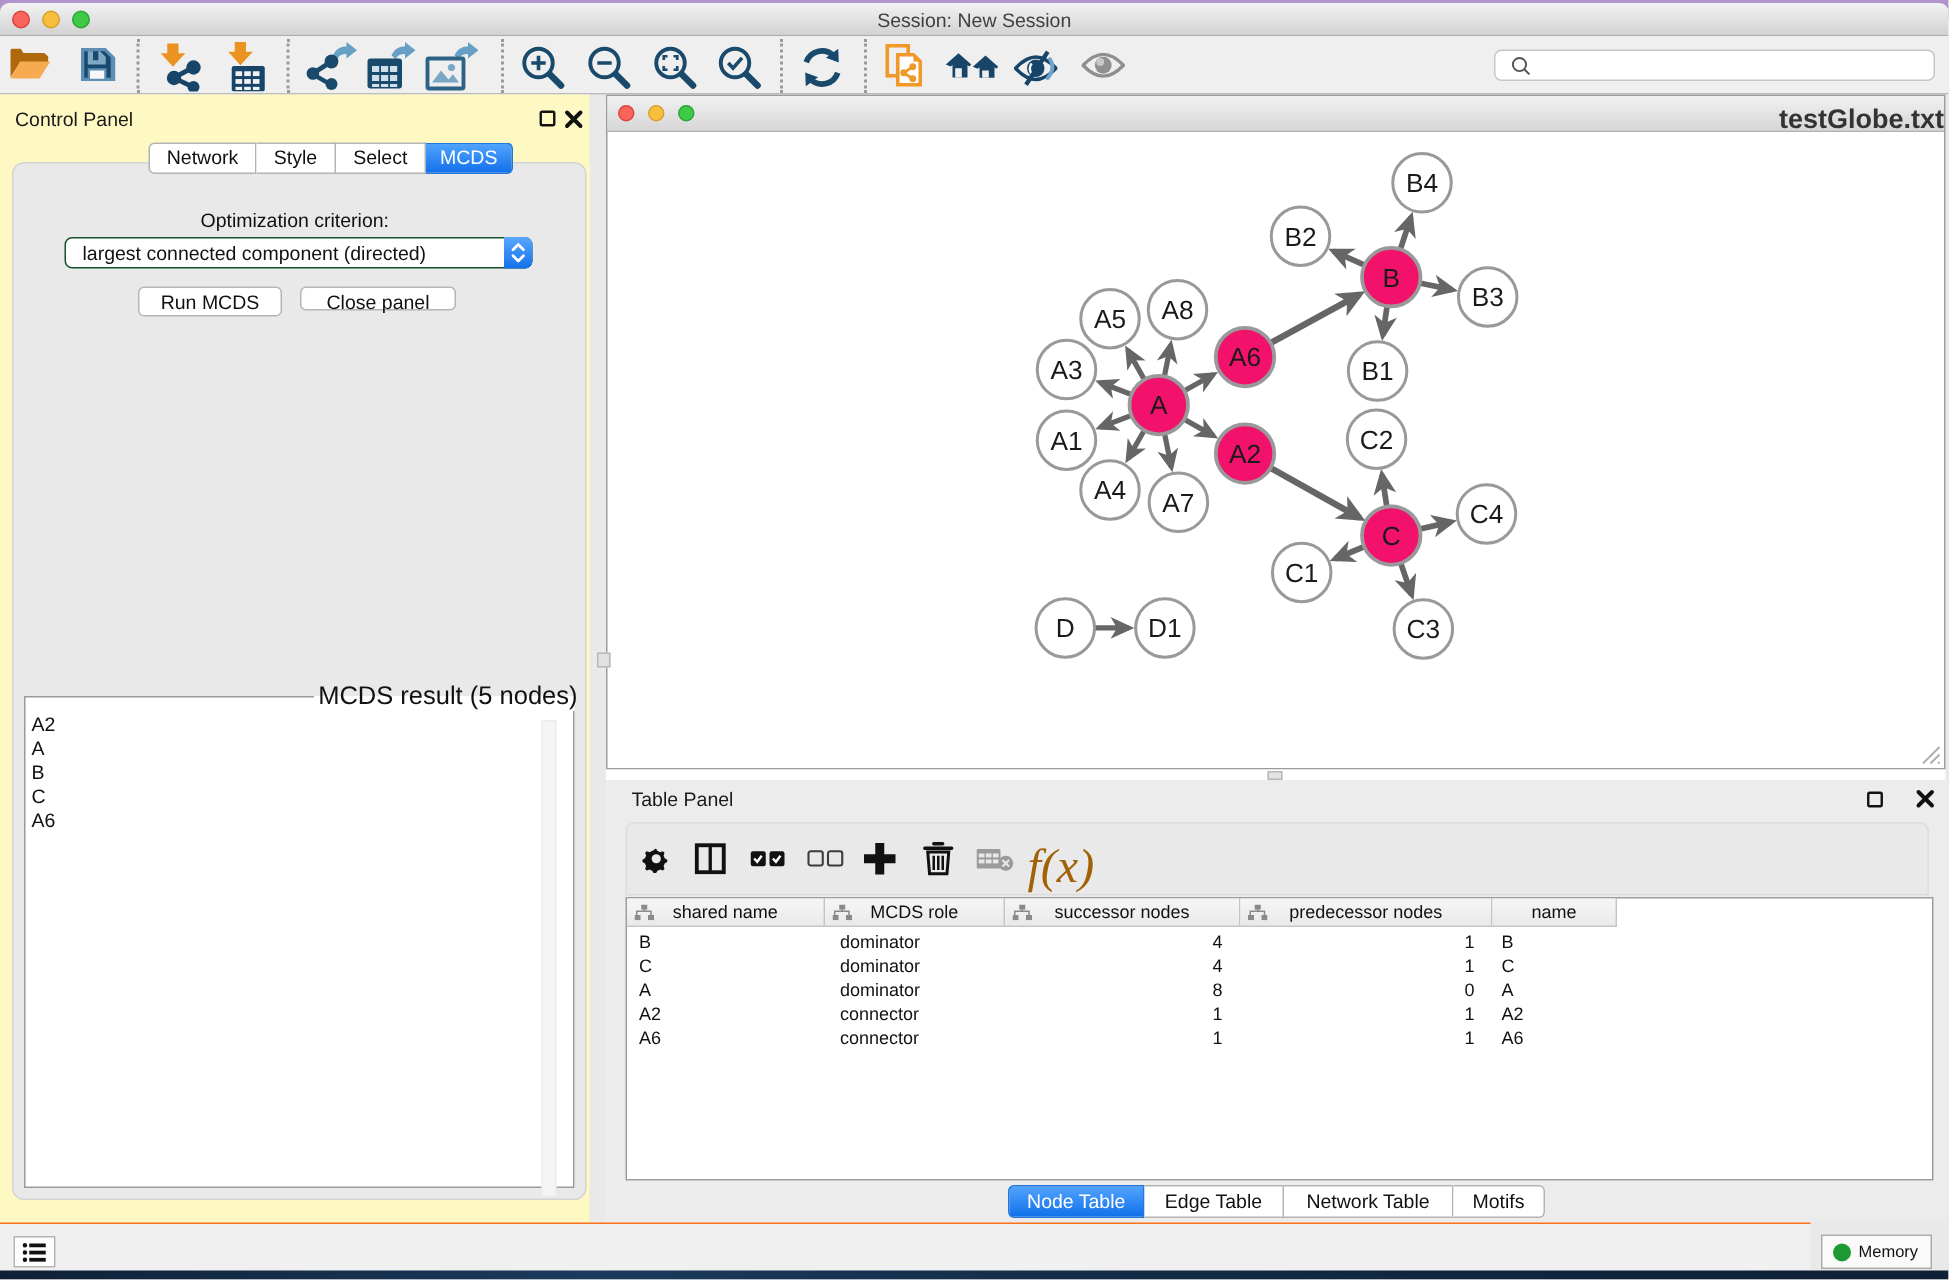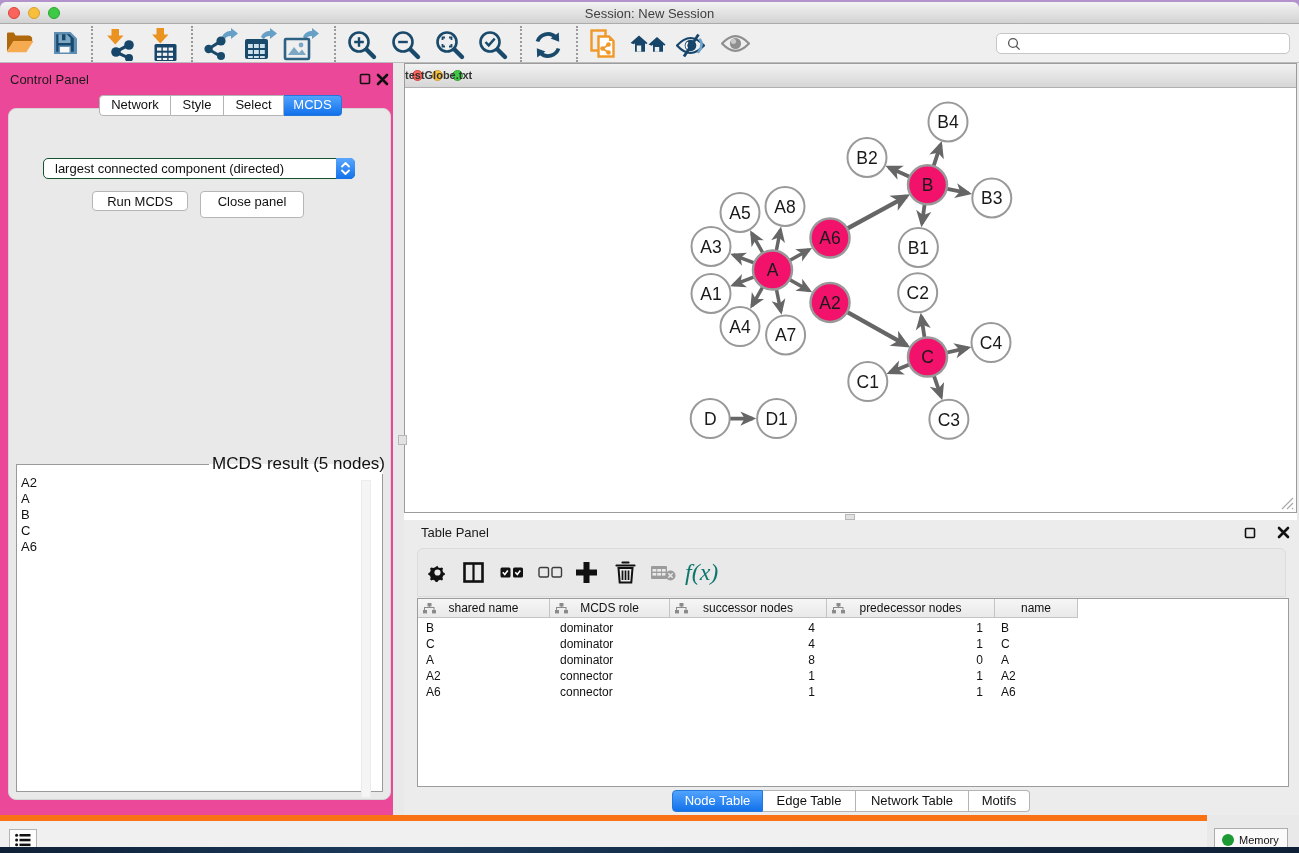--- a/index.html
+++ b/index.html
@@ -16,48 +16,48 @@
 #mtitle .t-grn { left:48px; background:#3ec946; border:1px solid #2ba631; }
 #mtitle .ttxt { position:absolute; top:4px; left:0; width:100%; text-align:center; font-size:13px; color:#404040; }
 
 
 #toolbar { left:0; top:24px; width:1299px; height:39px; background:#efefef; border-bottom:1px solid #bcbcbc; }
 .tsep { position:absolute; top:2px; height:36px; width:0; border-left:2px dotted #9a9a9a; }
 .ticon { position:absolute; top:5px; }
 #searchbox { position:absolute; left:996px; top:9px; width:294px; height:21px; background:#fff; border:1px solid #c6c6c6; border-radius:5px; }
 
 
-#cpanel { left:0; top:63px; width:393px; height:752px; background:#ec4899; }
+#cpanel { left:0; top:63px; width:393px; height:752px; background:#fef9c3; }
 .ptitle { position:absolute; left:10px; top:9px; font-size:13px; color:#1a1a1a; }
 .pane { position:absolute; left:8px; top:45px; width:383px; height:692px; background:#e9e9e9; border:1px solid #d4d4d4; border-radius:8px; }
 .segtabs { position:absolute; top:32px; left:78px; height:21px; display:flex; font-size:13px; z-index:5;padding-left:21px; }
 .seg { background:#fff; border:1px solid #b4b4b4; border-left:none; padding:1px 0; color:#111; line-height:15px; text-align:center; }
 .seg.first { border-left:1px solid #b4b4b4; border-radius:4px 0 0 4px; }
 .seg.last { border-radius:0 4px 4px 0; }
 .seg.sel { background:linear-gradient(#51a3fd,#1271ea); color:#fff; border-color:#2277dd; }
 
 
 #netwin { left:404px; top:63px; width:893px; height:450px; background:#fff; border:1px solid #9c9c9c; }
 #nettitle { position:absolute; left:0; top:0; width:100%; height:24px; background:linear-gradient(#f2f2f2,#d6d6d6); border-bottom:1px solid #b0b0b0; }
 #nettitle .tl { position:absolute; top:6px; width:11px; height:11px; border-radius:50%; }
-#nettitle .ttxt { position:absolute; top:5px; width:100%; text-align:left; font-size:11px; font-weight:bold; color:#333; }
+#nettitle .ttxt { position:absolute; top:5px; width:100%; text-align:right; font-size:18px; font-weight:bold; color:#333; }
 
 
 #tpanel { left:404px; top:520px; width:895px; height:295px; background:#ececec; }
 #ttoolbar { position:absolute; left:13px; top:28px; width:869px; height:49px; background:#e9e9e9; border:1px solid #dcdcdc; border-radius:6px 6px 0 0; }
 #ttable { position:absolute; left:13px; top:78px; width:872px; height:189px; background:#fff; border:1px solid #9c9c9c; }
 .thdr { position:absolute; left:0; top:0; height:19px; background:linear-gradient(#f6f6f6,#e9e9e9); border-right:1px solid #c4c4c4; border-bottom:1px solid #c4c4c4; font-size:12px; color:#111; text-align:center; line-height:19px; }
 .trow { position:absolute; font-size:12px; color:#111; height:16px; line-height:16px; }
 
 
 .btabs { position:absolute; left:268px; top:270px; height:22px; display:flex; font-size:13px; }
 .btabs .seg { padding:2px 0; line-height:16px; }
 
 
-#statusbar { left:0; top:815px; width:1207px; height:32px; background:#f0f0f0; border-top:6px solid #f97316; }
+#statusbar { left:0; top:815px; width:1207px; height:32px; background:#f0f0f0; border-top:1px solid #f97316; }
 #deskstrip { left:0; top:847px; width:1299px; height:6px; background:linear-gradient(90deg,#0e2036,#1b3a5c 30%,#122a44 60%,#0e2036); }
 
 .fbtn { position:absolute; font-size:12px; color:#111; }
 </style>
 </head>
 <body>
 
 <div class="abs" id="topstrip"></div>
 <div class="abs" id="mtitle">
   <div class="tl t-red"></div>
@@ -233,31 +233,32 @@
   <svg width="13" height="13" style="position:absolute;left:376px;top:10px" viewBox="0 0 13 13">
       <path d="M2 2 L11 11 M11 2 L2 11" stroke="#111" stroke-width="2.6" stroke-linecap="round"></path>
     </svg>
   <div class="pane"></div>
   <div class="segtabs">
     <div class="seg first" style="width:72px">Network</div>
       <div class="seg" style="width:53px">Style</div>
       <div class="seg" style="width:60px">Select</div>
       <div class="seg sel last" style="width:58px">MCDS</div>
   </div>
+  <div style="position:absolute;left:0;top:76px;width:393px;text-align:center;font-size:13px;color:#111">Optimization criterion:</div>
   <div id="cselect" style="position:absolute;left:43px;top:95px;width:312px;height:21px;background:#fff;border:1px solid #14532d;border-radius:5px;">
     <div style="position:absolute;left:11px;top:2px;font-size:13px;color:#111">largest connected component (directed)</div>
     <div style="position:absolute;right:-1px;top:-1px;width:19px;height:21px;background:linear-gradient(#5aa7fe,#1271ea);border-radius:0 5px 5px 0;">
       <svg width="11" height="15" style="position:absolute;left:4px;top:3px" viewBox="0 0 11 15">
           <path d="M2 5.5 L5.5 2 L9 5.5" fill="none" stroke="#fff" stroke-width="1.8" stroke-linecap="round" stroke-linejoin="round"></path>
           <path d="M2 9.5 L5.5 13 L9 9.5" fill="none" stroke="#fff" stroke-width="1.8" stroke-linecap="round" stroke-linejoin="round"></path>
         </svg>
     </div>
   </div>
   <div class="fbtn" style="left:92px;top:128px;width:96px;height:20px;background:#fff;border:1px solid #b6b6b6;border-radius:4px;text-align:center;line-height:19px;font-size:13px;">Run MCDS</div>
-  <div class="fbtn" style="left:200px;top:128px;width:104px;height:27px;background:#fff;border:1px solid #b6b6b6;border-radius:4px;text-align:center;line-height:19px;font-size:13px;">Close panel</div>
+  <div class="fbtn" style="left:200px;top:128px;width:104px;height:16px;background:#fff;border:1px solid #b6b6b6;border-radius:4px;text-align:center;line-height:19px;font-size:13px;">Close panel</div>
   <fieldset style="position:absolute;left:16px;top:391px;width:367px;height:338px;background:#fff;border:1px solid #9a9a9a;border-radius:0;">
     <legend style="font-size:17px;color:#111;margin-left:6px;padding:0 3px;text-align:right;">MCDS result (5 nodes)</legend>
     <div style="font-size:13px;color:#111;line-height:16px;padding-left:4px;padding-top:1px;">A2<br>A<br>B<br>C<br>A6</div>
     <div style="position:absolute;right:11px;top:6px;width:10px;height:318px;background:#f5f5f5;border:1px solid #ececec;"></div>
   </fieldset>
 </div>
 
 <div class="abs" id="netwin">
   <div id="nettitle">
     <div class="tl" style="left:7px;background:#f9645c;border:1px solid #da443e"></div>
@@ -400,21 +401,21 @@
             <rect x="10.9" y="4" width="3.8" height="2.6"></rect>
             <rect x="1.5" y="8" width="3.8" height="2.6"></rect>
             <rect x="6.2" y="8" width="3.8" height="2.6"></rect>
             <rect x="10.9" y="8" width="3.8" height="2.6"></rect>
           </g>
       <circle cx="19.5" cy="10.5" r="5"></circle>
           <path d="M17.3 8.3 l4.4 4.4 M21.7 8.3 l-4.4 4.4" stroke="#e9e9e9" stroke-width="1.4"></path>
         </g>
     </svg>
 
-    <div style="position:absolute;left:267px;top:10px;font-family:'Liberation Serif',serif;font-style:italic;font-size:24px;color:#0f766e;">f(x)</div>
+    <div style="position:absolute;left:267px;top:10px;font-family:'Liberation Serif',serif;font-style:italic;font-size:32px;color:#a16207;">f(x)</div>
   </div>
   <div id="ttable">
     <div class="thdr" style="left:0;width:132px;">
       <svg style="position:absolute;left:5px;top:4px" width="13" height="11" viewBox="0 0 13 11">
           <g fill="#8a8a8a">
             <rect x="4.5" y="0" width="4" height="3.4"></rect>
             <rect x="0" y="7" width="4" height="3.4"></rect>
             <rect x="9" y="7" width="4" height="3.4"></rect>
             <path d="M6 3 h1 v2 h-5 v2 h-1 v-3 h5 z M6.5 4 h5 v3 h-1 v-2 h-4 z"></path>
           </g>

